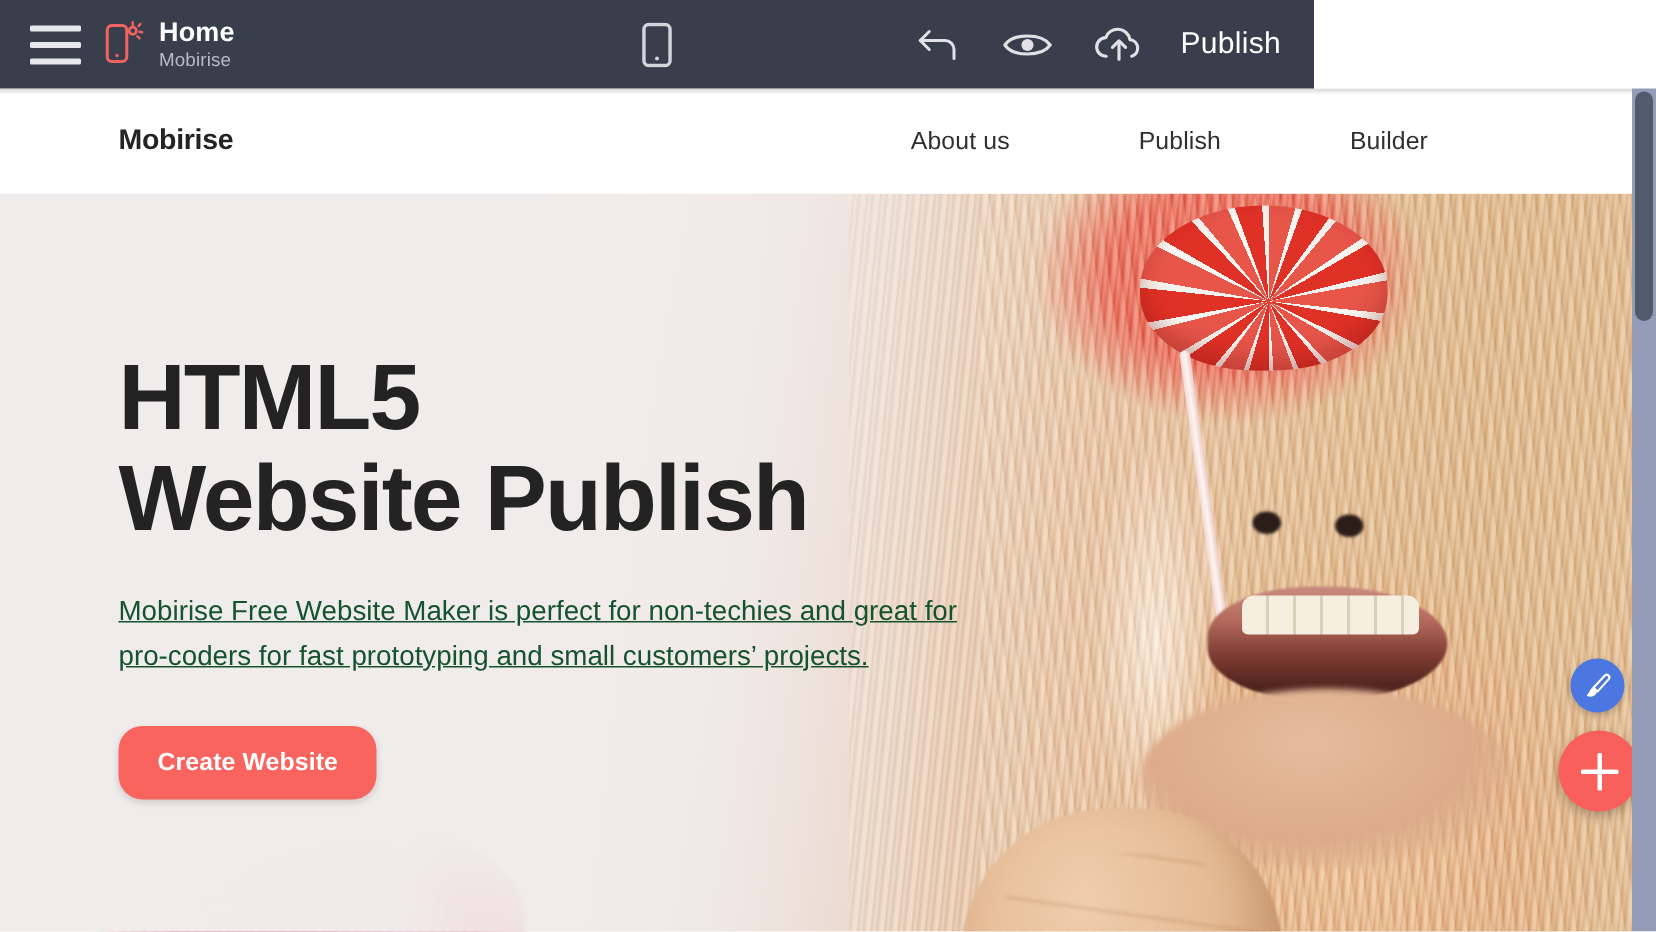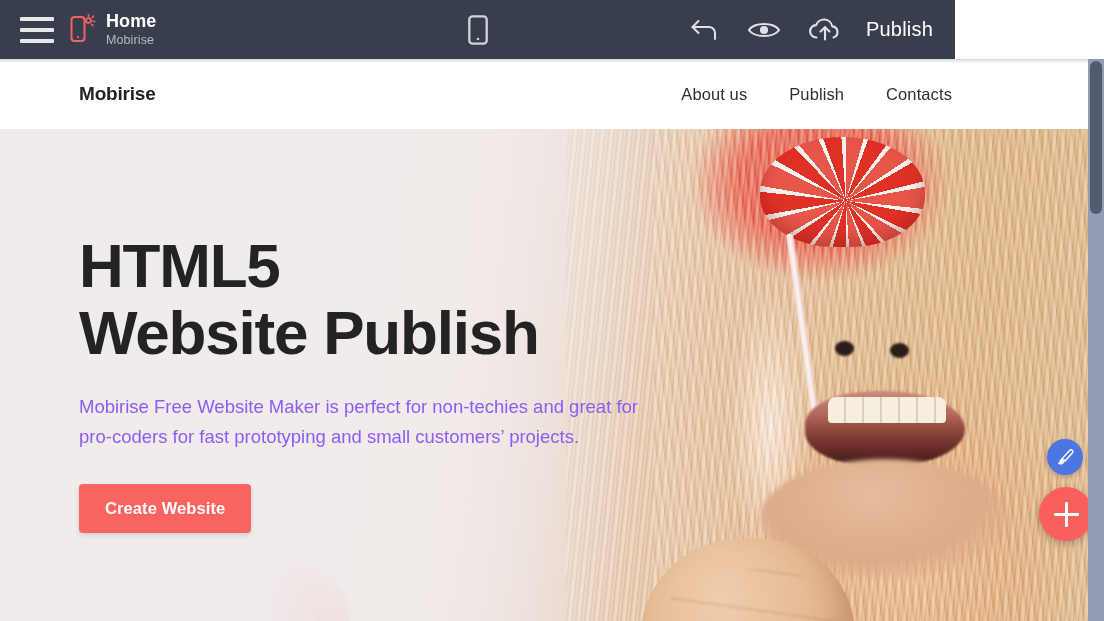--- a/index.html
+++ b/index.html
@@ -17,21 +17,21 @@
     position: relative;
     width: 1104px;
     height: 621px;
     overflow: hidden;
   }
 
   
   .app-toolbar {
     position: absolute;
     top: 0; left: 0;
-    width: 955px;
+    width: 876px;
     height: 59px;
     background: #393e4c;
     display: flex;
     align-items: center;
     z-index: 50;
   }
 
   .hamburger {
     width: 34px;
     height: 26px;
@@ -147,21 +147,21 @@
     font-size: 19px;
     font-weight: bold;
     color: #232323;
     letter-spacing: -.2px;
     cursor: pointer;
   }
   .site-menu {
     margin-left: auto;
     display: flex;
     align-items: center;
-    gap: 42px;
+    gap: 86px;
     padding-right: 76px;
   }
   .site-menu a {
     font-size: 16.5px;
     color: #2f2f2f;
     text-decoration: none;
     letter-spacing: .1px;
     cursor: pointer;
   }
 
@@ -346,35 +346,36 @@
     font-size: 62px;
     line-height: 1.08;
     font-weight: bold;
     color: #232323;
     letter-spacing: -1.2px;
   }
   .hero-text {
     margin-top: 25px;
     font-size: 18.5px;
     line-height: 1.62;
-    color: #8b5cf6;
+    color: #14532d;
     letter-spacing: 0;
     max-width: 596px;
+    text-decoration: underline;
   }
   .hero-btn {
     display: inline-block;
     margin-top: 32px;
     padding: 15px 26px;
     background: #f9645f;
     color: #ffffff;
     font-size: 16.5px;
     font-weight: bold;
     letter-spacing: .1px;
     border: none;
-    border-radius: 4px;
+    border-radius: 16px;
     cursor: pointer;
     box-shadow: 0 2px 5px rgba(0,0,0,.13);
     font-family: "Liberation Sans", sans-serif;
   }
 
   
   .fab-style {
     position: absolute;
     right: 21px;
     top: 439px;
@@ -505,21 +506,21 @@
   </div>
 
   <div class="canvas">
     <div class="canvas-top-shadow"></div>
 
     <div class="site-nav">
       <div class="site-logo">Mobirise</div>
       <nav class="site-menu">
         <a>About us</a>
         <a>Publish</a>
-        <a>Contacts</a>
+        <a>Builder</a>
       </nav>
     </div>
 
     <section class="hero">
       <div class="hero-photo">
         <div class="hair-tex"></div>
         <div class="hair-tex2"></div>
         <div class="lolli"></div>
         <div class="lolli-stick"></div>
         <div class="nostril-a"></div>

